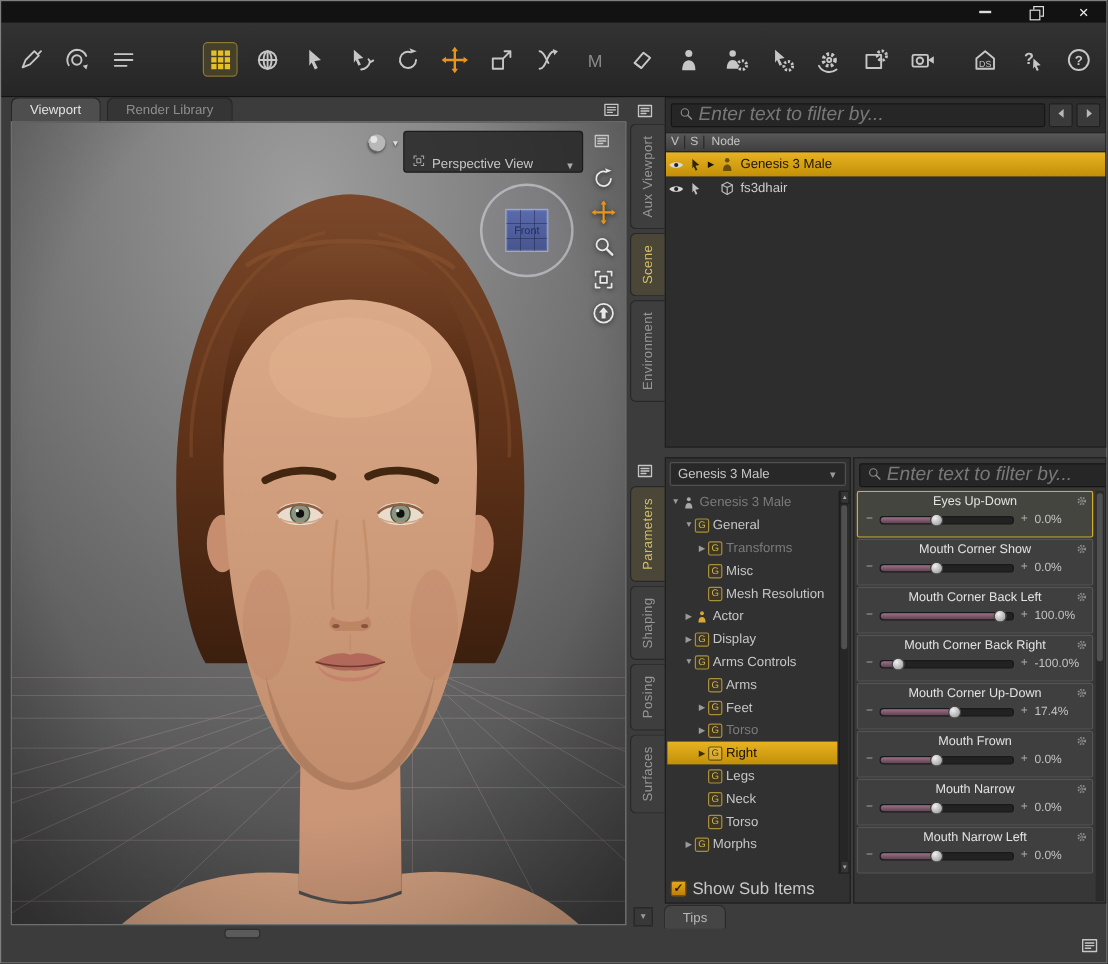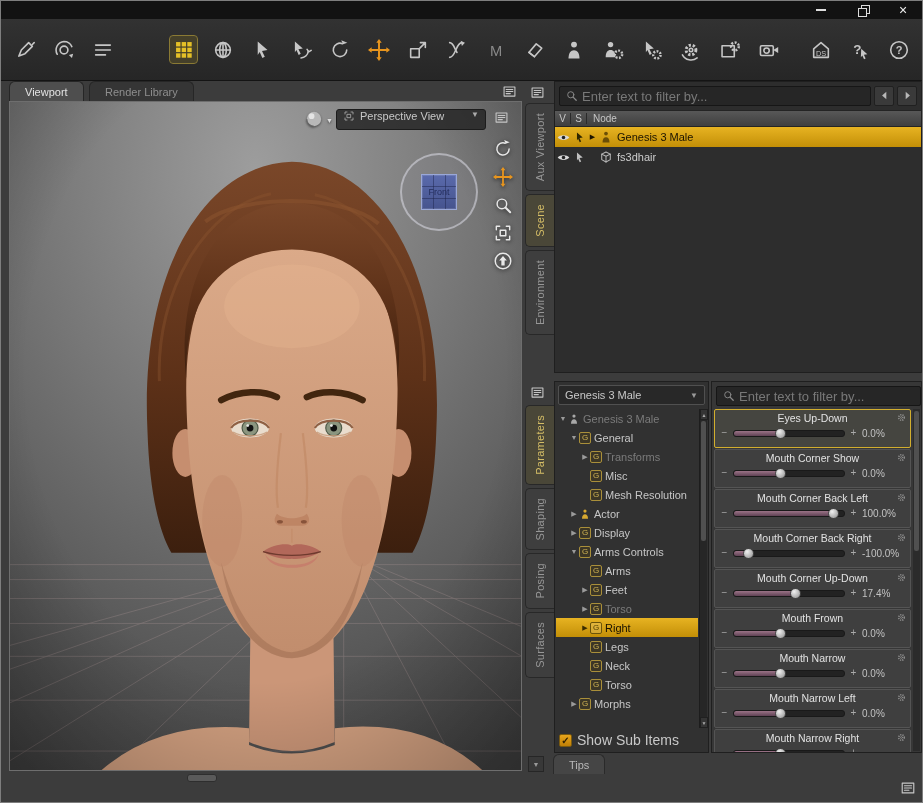--- a/index.html
+++ b/index.html
@@ -23,40 +23,40 @@
 
 .doc-tab{position:absolute;top:80px;height:20px;display:flex;align-items:center;padding:0 15px;font-size:11px;border:1px solid #262626;border-bottom:none;border-radius:6px 6px 0 0}
 .doc-tab.active{left:8px;background:#4e4e4e;color:#e2e2e2;z-index:2}
 .doc-tab.inactive{left:88px;background:#353535;color:#8e8e8e}
 .doc-pane{position:absolute;left:501px;top:83px}
 
 .viewport{position:absolute;left:8px;top:100px;width:513px;height:670px;border:1px solid #6e6e6e;overflow:hidden;background:#555}
 .scene3d{position:absolute;left:0;top:0;width:100%;height:100%;display:block}
 .vp-sphere{position:absolute;left:294px;top:7px;display:flex;align-items:center;gap:2px;filter:drop-shadow(0 1px 1px rgba(0,0,0,.5))}
 .vp-sphere .dd{font-size:7px;color:#ddd}
-.vp-dropdown{position:absolute;left:326px;top:7px;width:150px;height:21px;background:rgba(38,38,38,.85);border:1px solid #1c1c1c;border-radius:3px;display:flex;align-items:flex-start;gap:5px;padding:0 6px;color:#c8c8c8;font-size:11px}
+.vp-dropdown{position:absolute;left:326px;top:7px;width:150px;height:35px;background:rgba(38,38,38,.85);border:1px solid #1c1c1c;border-radius:3px;display:flex;align-items:flex-end;gap:5px;padding:0 6px;color:#c8c8c8;font-size:11px}
 .vp-dd-arrow{margin-left:auto;font-size:8px;color:#aaa}
 .vp-pane{position:absolute;left:484px;top:8px}
 .vp-tools{position:absolute;left:480px;top:34px;display:flex;flex-direction:column;gap:2px}
 .vp-tool{width:26px;height:26px;display:flex;align-items:center;justify-content:center;filter:drop-shadow(0 1px 2px rgba(0,0,0,.65))}
 .vp-cube-circle{position:absolute;left:390px;top:51px;width:78px;height:78px;border:2px solid rgba(228,228,238,.5);border-radius:50%;background:rgba(150,150,165,.12)}
 .vp-cube{position:absolute;left:19px;top:19px;width:36px;height:36px;background:linear-gradient(#5a6aac,#46548e);border:1px solid #9aa8d8;display:flex;align-items:center;justify-content:center;box-shadow:inset 0 0 0 1px rgba(255,255,255,.12)}
 .vp-cube-grid{position:absolute;inset:0;background-image:repeating-linear-gradient(to right,transparent 0 11px,rgba(25,32,70,.45) 11px 12px),repeating-linear-gradient(to bottom,transparent 0 11px,rgba(25,32,70,.45) 11px 12px)}
 .vp-cube-label{position:relative;z-index:1;font-size:9px;color:#232d5c}
 .vp-hsb{position:absolute;left:186px;top:773px;width:30px;height:8px;background:#5a5a5a;border:1px solid #2e2e2e;border-radius:3px}
 
 .strip-pane{position:absolute}
 .vtabs{position:absolute;width:29px;display:flex;flex-direction:column;gap:3px}
 .vtab{width:100%;background:#3e3e3e;border:1px solid #282828;border-right:none;border-radius:5px 0 0 5px;color:#979797;display:flex;align-items:center;justify-content:center;padding:9px 0;font-size:11px}
 .vtab span{writing-mode:vertical-rl;transform:rotate(180deg);letter-spacing:.3px}
 .vtab.vtab-active{background:#4a4738;color:#d4bd66}
 
 .filter-row{display:flex;gap:3px;padding:4px}
 .searchbox{flex:1;height:20px;background:#262626;border:1px solid #161616;border-radius:2px;display:flex;align-items:center;padding:0 5px;gap:4px}
-.searchbox input{flex:1;min-width:0;background:transparent;border:none;outline:none;color:#bbb;font-size:13px;font-family:inherit;}
+.searchbox input{flex:1;min-width:0;background:transparent;border:none;outline:none;color:#bbb;font-size:16px;font-family:inherit;font-style:italic}
 .searchbox input::placeholder{color:#787878}
 .fbtn{width:20px;height:20px;background:#3a3a3a;border:1px solid #202020;border-radius:2px;display:flex;align-items:center;justify-content:center;flex:none}
 
 .scene-panel{position:absolute;left:553px;top:80px;width:368px;height:292px;background:#2d2d2d;border:1px solid #1f1f1f}
 .scene-header{height:17px;display:flex;background:linear-gradient(#585858,#3f3f3f);border-top:1px solid #242424;border-bottom:1px solid #242424;font-size:10px;color:#c6c6c6;align-items:center}
 .sh-v,.sh-s{width:16px;text-align:center;border-right:1px solid #2a2a2a}
 .sh-node{padding-left:6px}
 .scene-row{height:20px;display:flex;align-items:center;color:#ccc}
 .scene-row.sel{background:linear-gradient(#e7b322,#c38f07);color:#1c1400}
 .scene-row .cv,.scene-row .cs{width:16px;display:flex;justify-content:center}
@@ -788,38 +788,20 @@
           <div class="sctl">
             <span class="sbtn">−</span>
             <span class="strack">
               <span class="sfill" style="width:42.0%"></span>
               <span class="sthumb" style="left:calc(42.0% - 5px)"></span>
             </span>
             <span class="sbtn">+</span>
             <span class="sval">0.0%</span>
           </div>
         </div>
-        <div class="sblock">
-          <div class="shead">
-            <span class="slbl">Mouth Narrow Right</span>
-            <span class="sgear"><svg width="11" height="11" viewBox="0 0 18 18" xmlns="http://www.w3.org/2000/svg">
-                <circle cx="9" cy="9" r="4.5" fill="none" stroke="#9a9a9a" stroke-width="2.6" stroke-dasharray="2 1.7"></circle>
-                <circle cx="9" cy="9" r="1.6" fill="none" stroke="#9a9a9a" stroke-width="1.3" stroke-linecap="round" stroke-linejoin="round"></circle>
-              </svg></span>
-          </div>
-          <div class="sctl">
-            <span class="sbtn">−</span>
-            <span class="strack">
-              <span class="sfill" style="width:42.0%"></span>
-              <span class="sthumb" style="left:calc(42.0% - 5px)"></span>
-            </span>
-            <span class="sbtn">+</span>
-            <span class="sval"></span>
-          </div>
-        </div>
       </div>
     <div class="spanel-scroll">
         <div class="spanel-thumb"></div>
       </div>
   </div>
 
   <div class="tips-collapse">▼</div>
   <div class="tips-tab">
       <span>Tips</span>
     </div>

